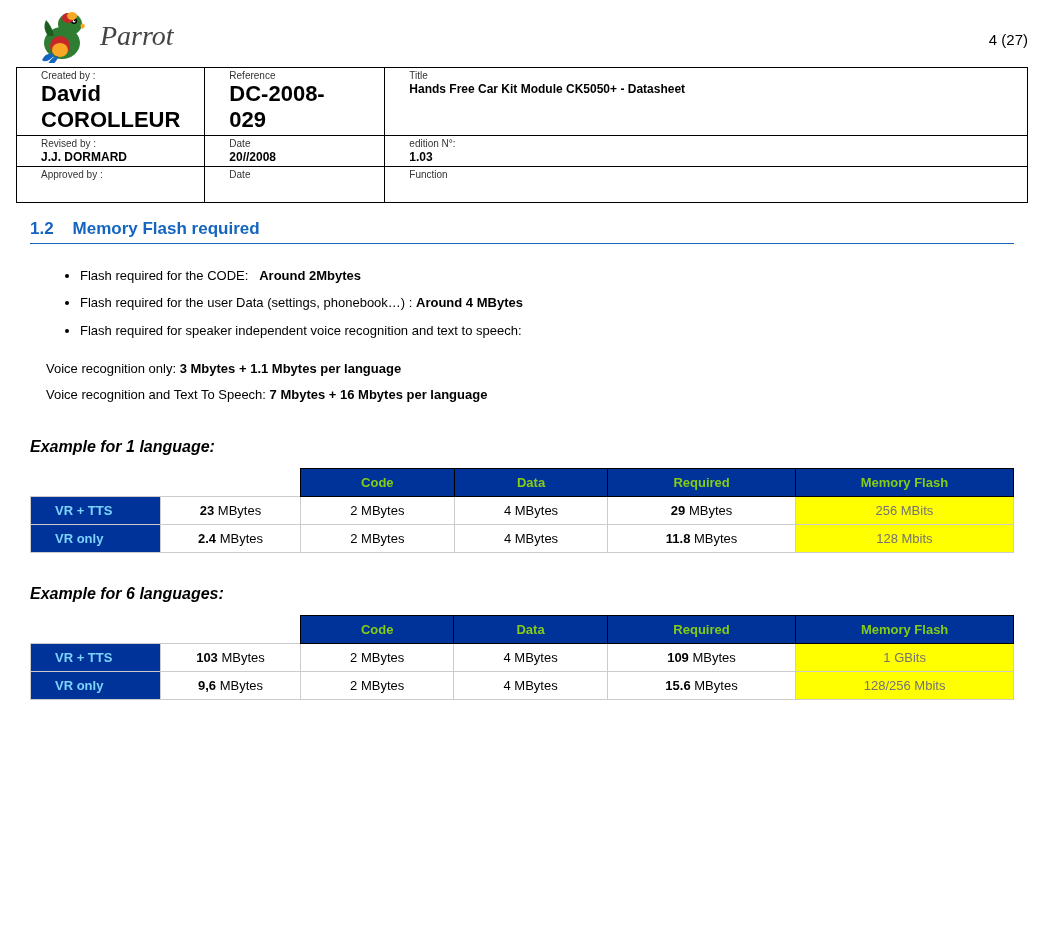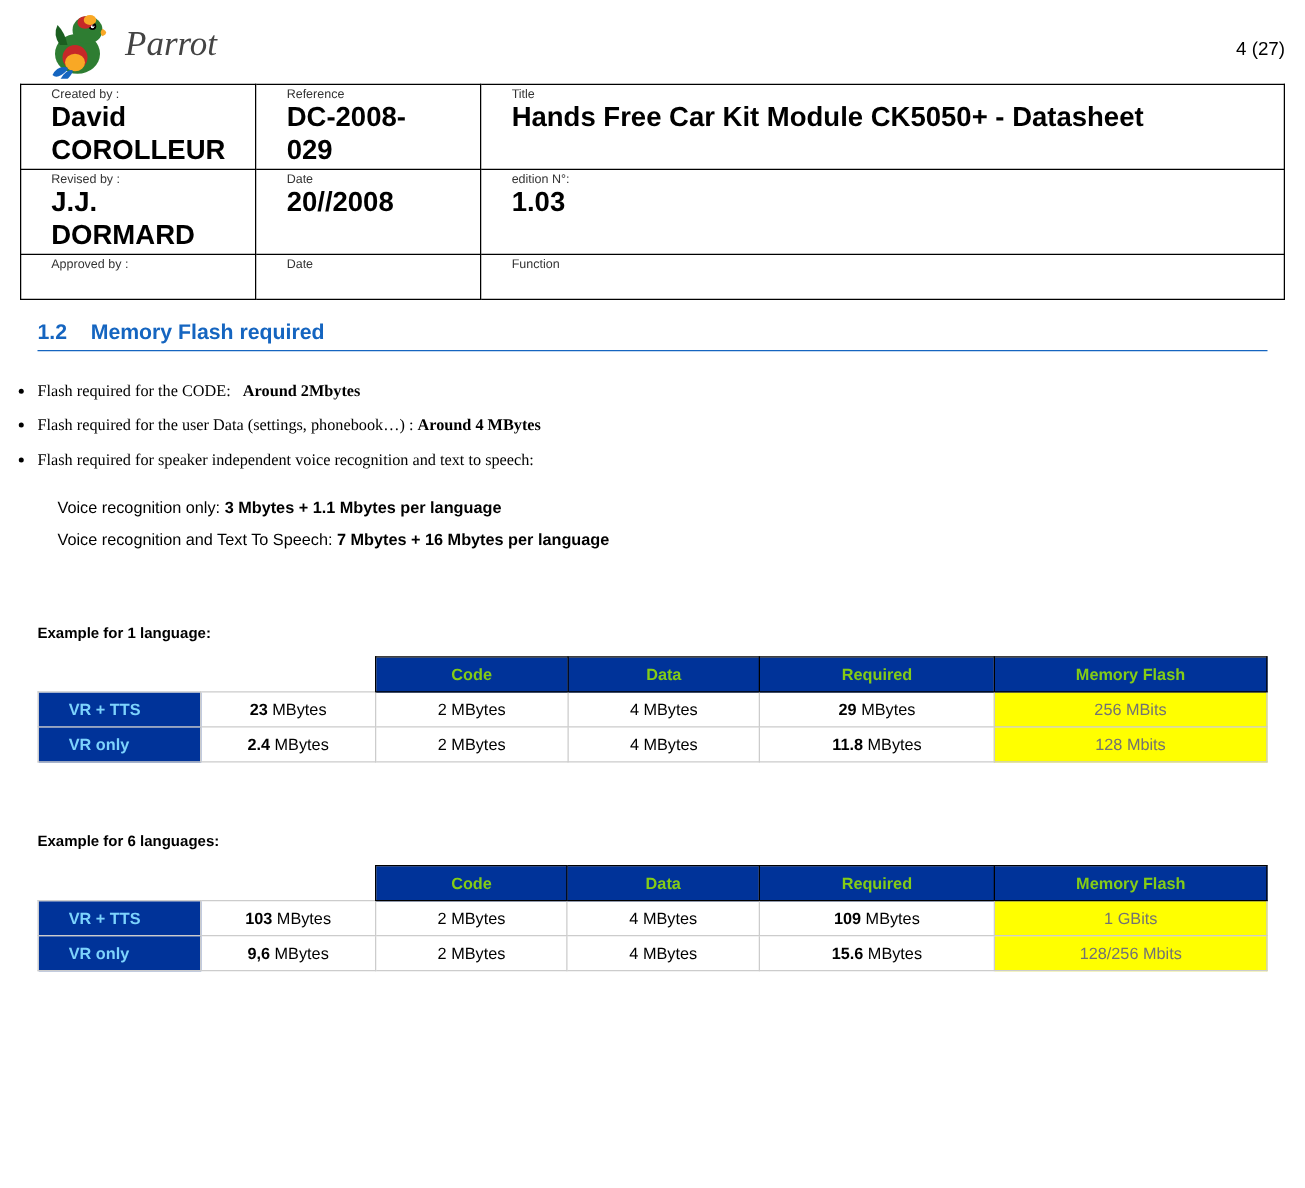--- a/index.html
+++ b/index.html
@@ -50,21 +50,21 @@
       color: #333;
       display: block;
     }
 
     .info-table .value-lg {
       font-size: 22px;
       font-weight: bold;
     }
 
     .info-table .value-md {
-      font-size: 22px;
+      font-size: 12px;
       font-weight: bold;
       margin-top: 12px;
     }
 
     
     .content {
       padding: 16px 30px;
     }
 
     
@@ -73,44 +73,45 @@
       font-size: 17px;
       font-weight: bold;
       border-bottom: 1px solid #1565C0;
       padding-bottom: 4px;
       margin-bottom: 20px;
     }
 
     
     .bullet-list {
       list-style: disc;
+      margin-left: 50px;
       margin-bottom: 16px;
       line-height: 1.8;
-      font-family: Liberation Serif, serif;
     }
 
     .bullet-list li {
       margin-bottom: 4px;
       font-size: 13px;
     }
 
     
     .vr-text {
       margin-left: 16px;
       margin-bottom: 4px;
       font-size: 13px;
       line-height: 1.7;
     }
 
     
     .example-heading {
-      font-size: 12px;
-      font-weight: bold;
-      margin-top: 56px;
+      font-size: 16px;
+      font-weight: bold;
+      margin-top: 32px;
       margin-bottom: 12px;
+      font-style: italic;
     }
 
     
     .data-table {
       width: 100%;
       border-collapse: collapse;
       margin-bottom: 20px;
     }
 
     .data-table th {

